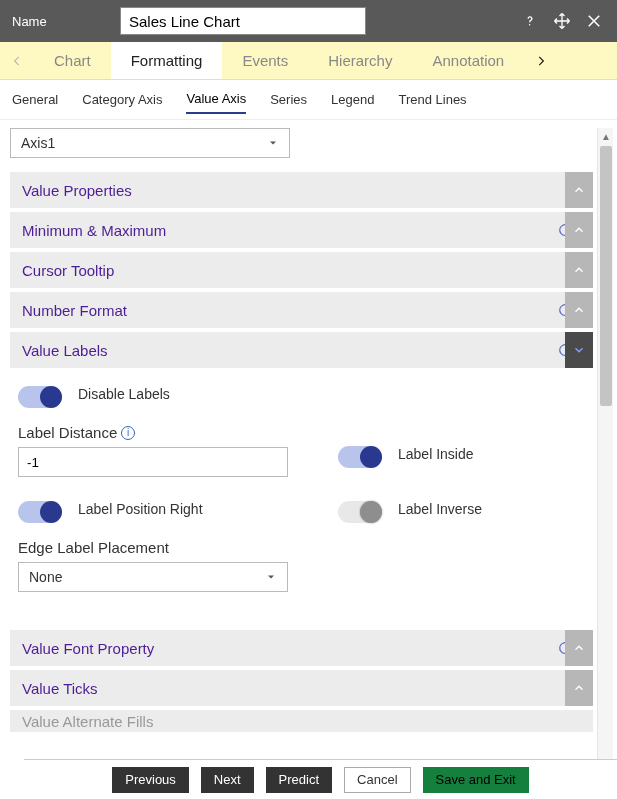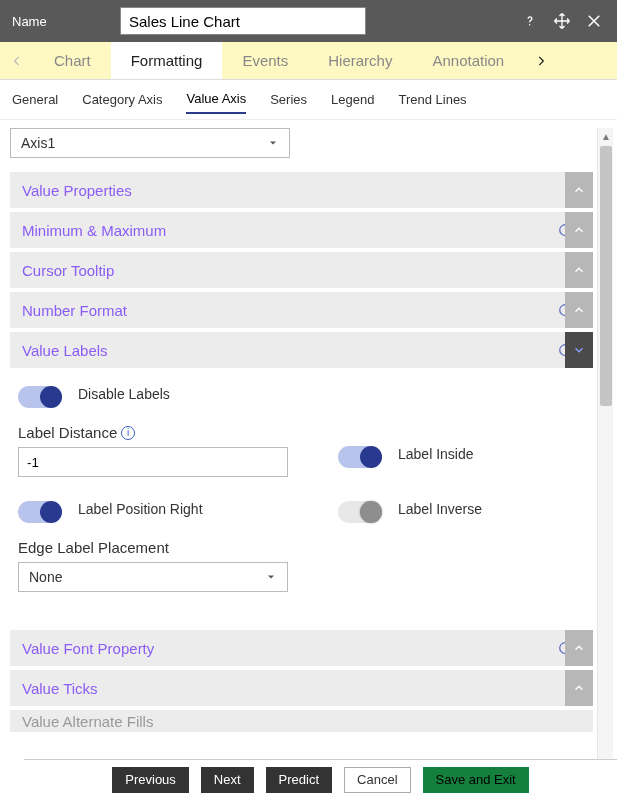--- a/index.html
+++ b/index.html
@@ -32,21 +32,21 @@
   .vscroll-arrow { position:absolute; left:0; width:16px; height:16px; display:flex; align-items:center; justify-content:center; color:#777; font-size:10px; }
   .vscroll-arrow.up { top:0; }
   .vscroll-thumb { position:absolute; top:18px; left:2px; width:12px; height:260px; background:#c4c4c4; border-radius:2px; }
 
   
   .sel { height:30px; width:280px; border:1px solid #bbb; display:flex; align-items:center; padding:0 10px; justify-content:space-between; background:#fff; margin-bottom:14px; cursor:pointer; }
   .sel .caret { color:#555; }
 
   
   .accs { display:flex; flex-direction:column; }
-  .acc { height:36px; background:#ececec; display:flex; align-items:center; padding:0 12px; font-size:15px; color:#8b5cf6; margin-bottom:4px; position:relative; }
+  .acc { height:36px; background:#ececec; display:flex; align-items:center; padding:0 12px; font-size:15px; color:#4c1d95; margin-bottom:4px; position:relative; }
   .acc .refresh { margin-left:auto; margin-right:8px; color:#5b6fc4; display:flex; align-items:center; }
   .acc .toggle { position:absolute; right:0; top:0; bottom:0; width:28px; display:flex; align-items:center; justify-content:center; color:#fff; }
   .acc .toggle.light { background:#b7b7b7; }
   .acc .toggle.dark { background:#4a4a4a; }
 
   
   .panel { padding:14px 14px 18px 8px; }
   .switch-row { display:flex; align-items:flex-start; gap:16px; margin-bottom:16px; }
   .switch { width:44px; height:22px; border-radius:11px; position:relative; cursor:pointer; }
   .switch.on-blue { background:#b9c4ec; }

